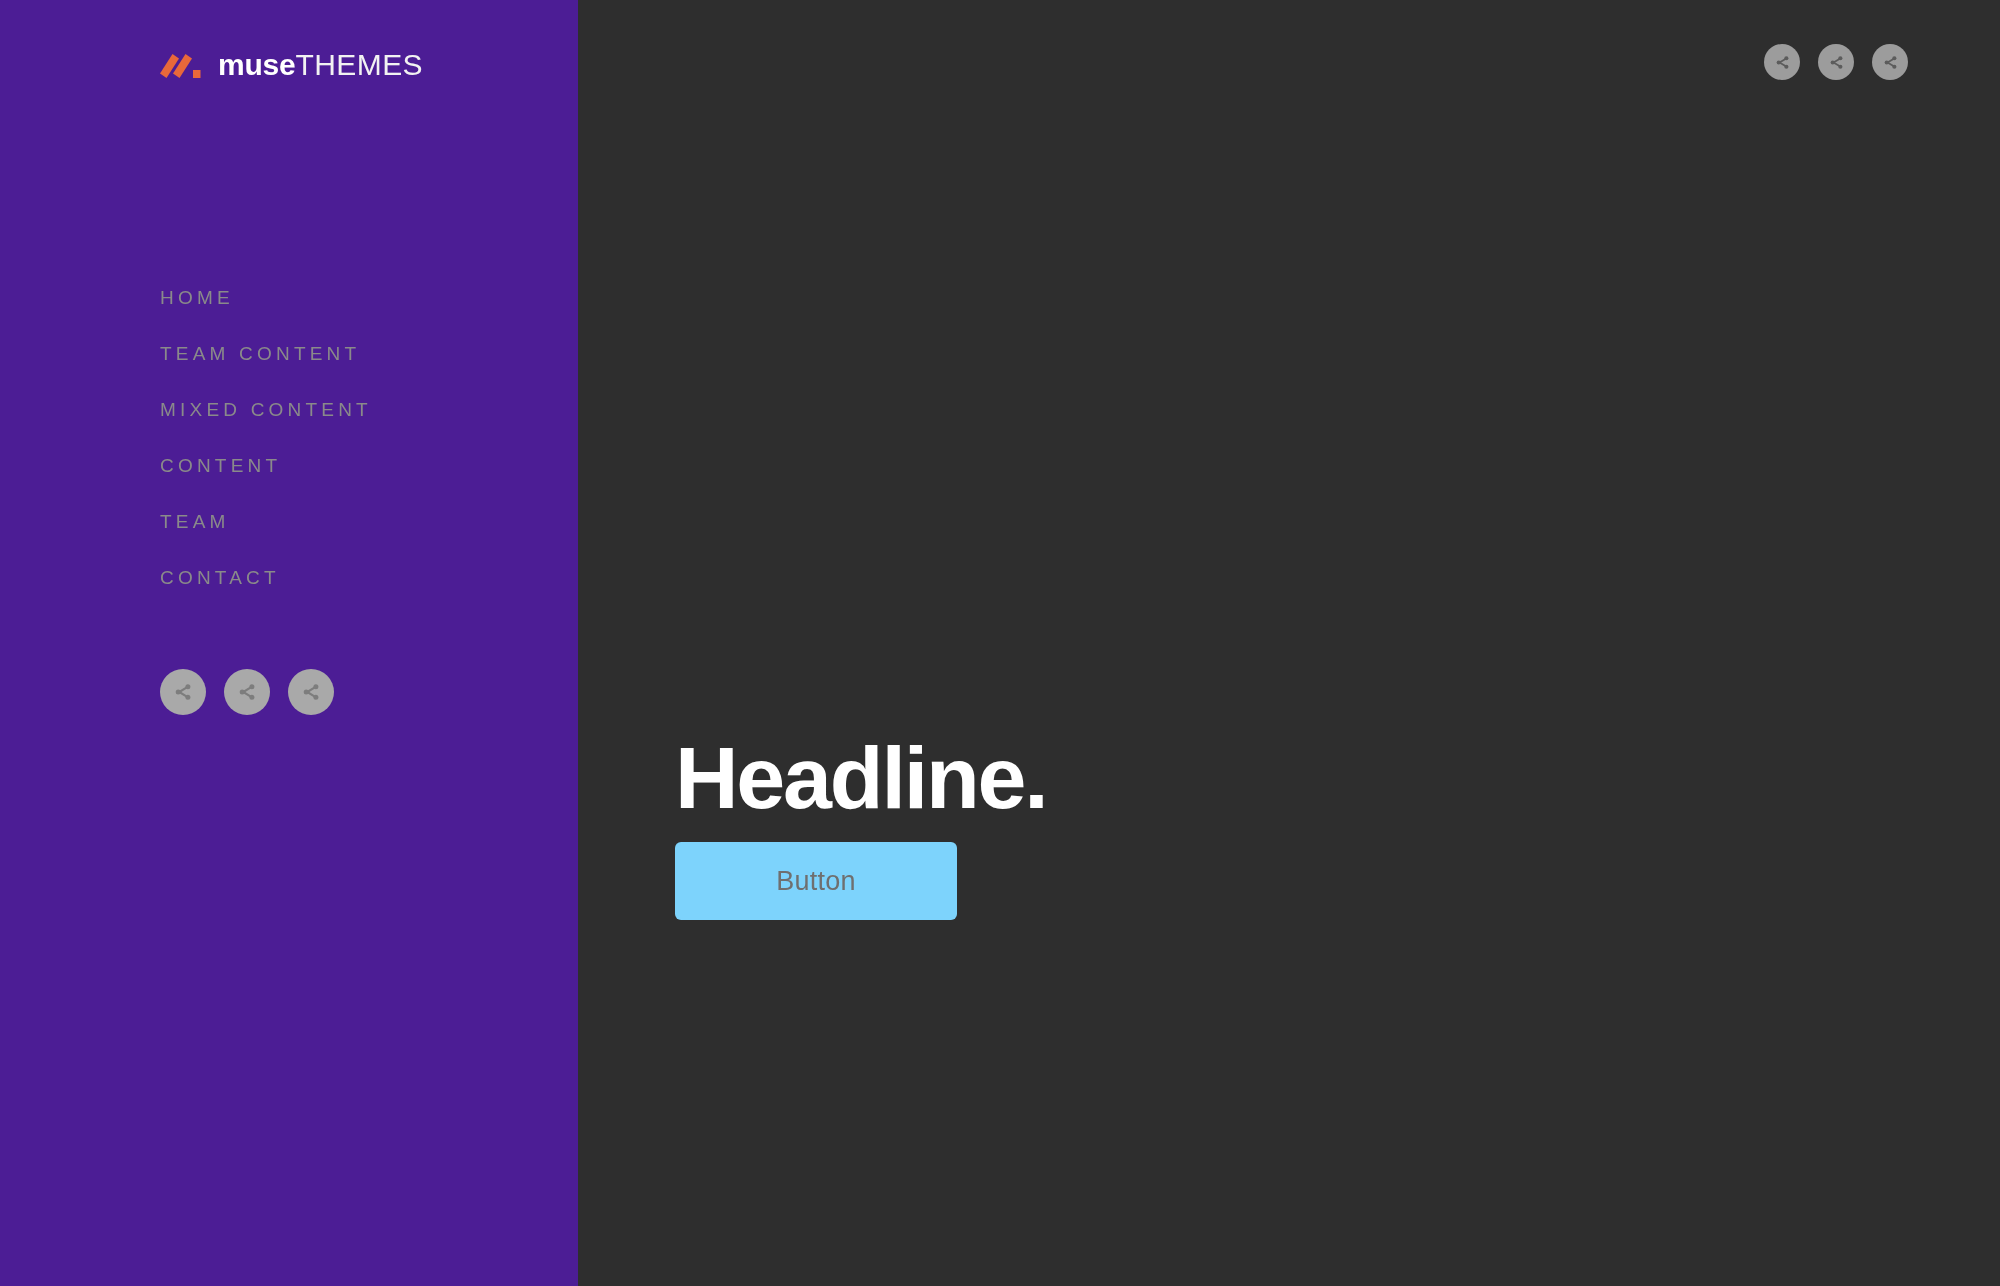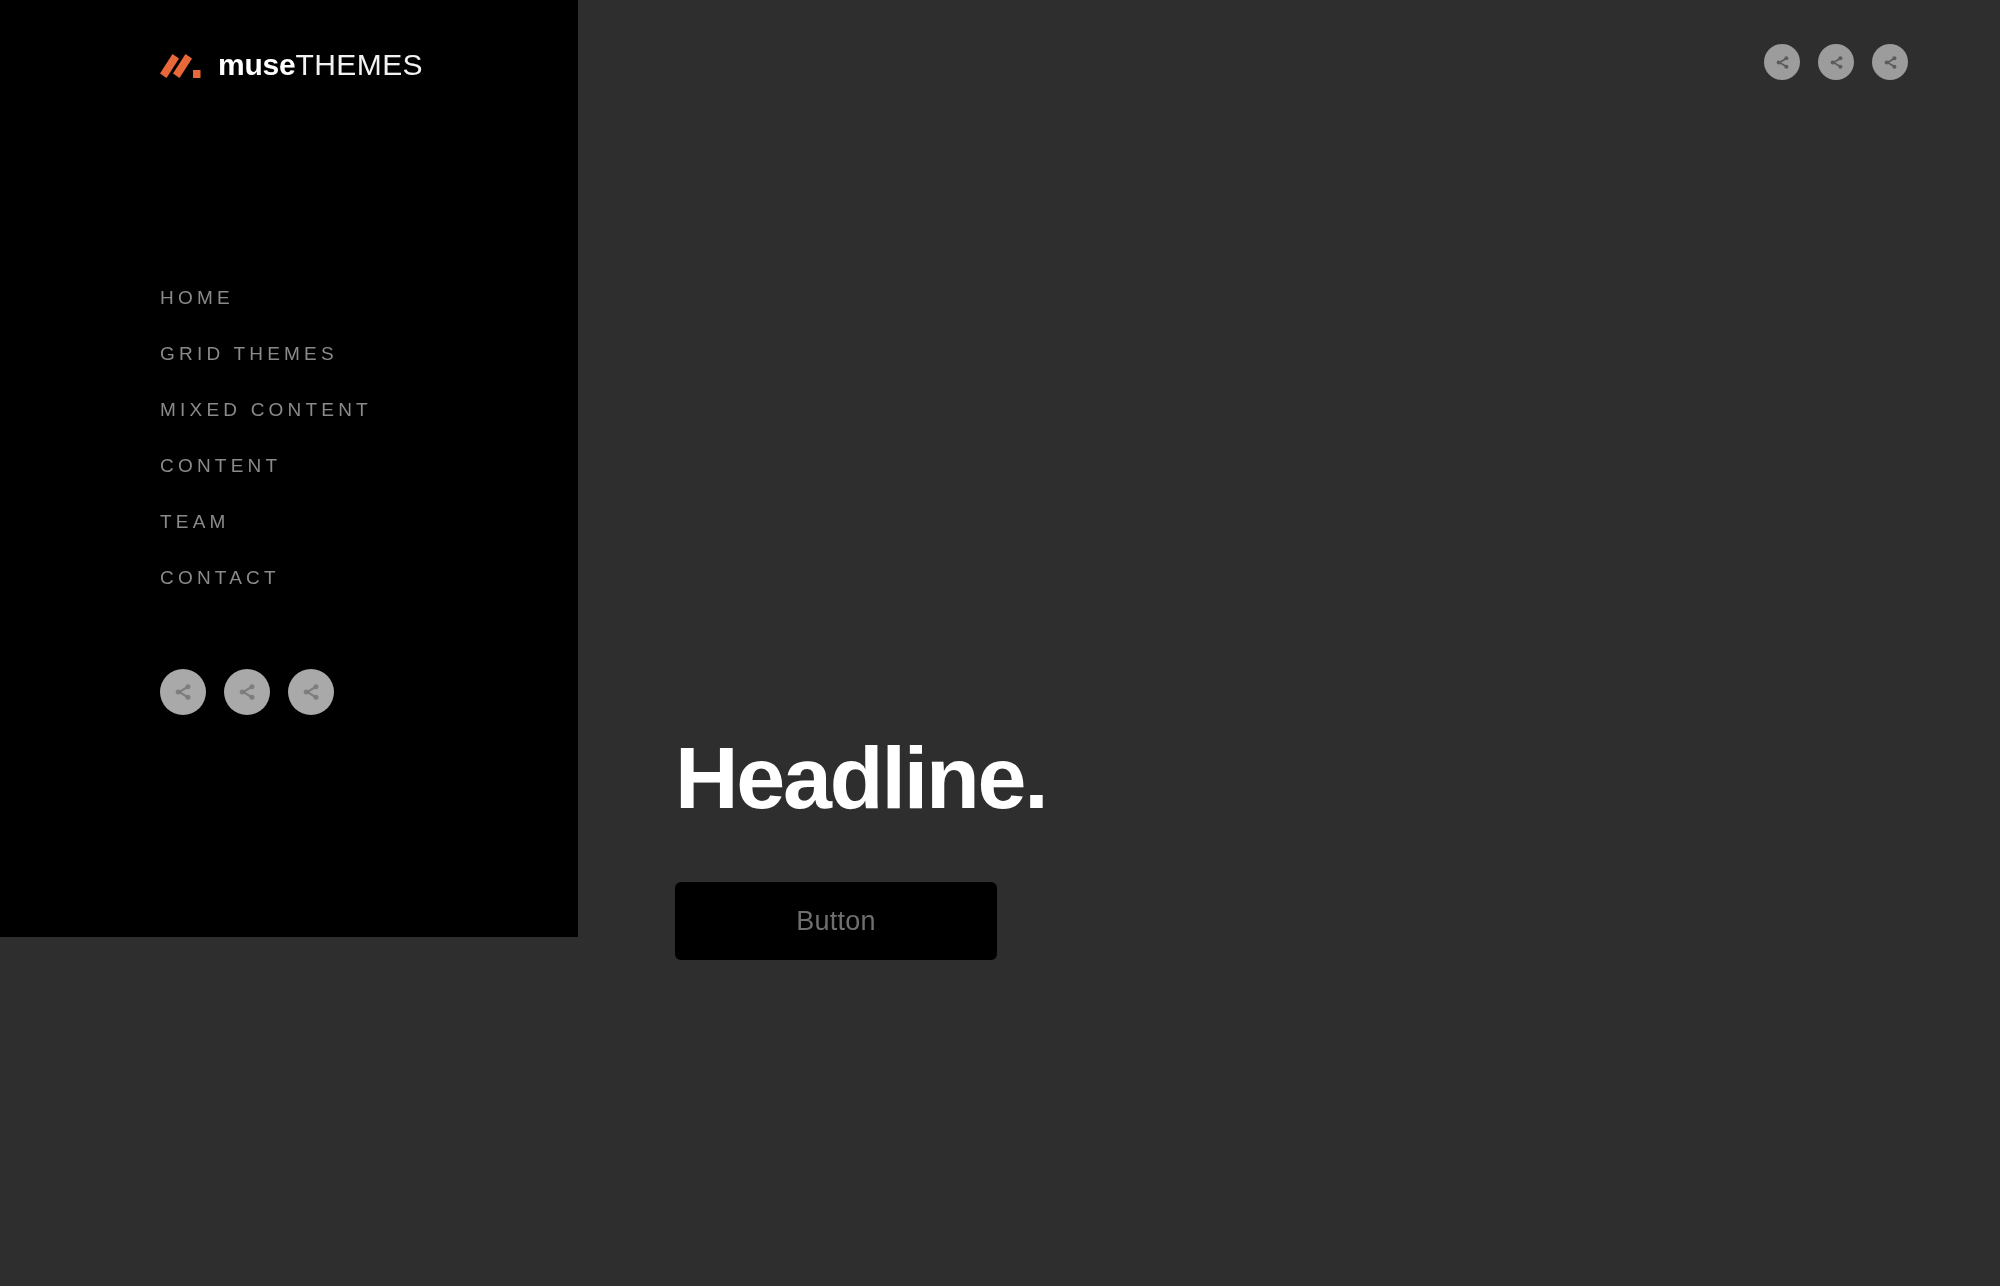--- a/index.html
+++ b/index.html
@@ -17,22 +17,22 @@
     width: 2000px;
     height: 1286px;
     background: #2e2e2e;
     display: flex;
   }
 
   
   .sidebar {
     position: relative;
     width: 578px;
-    height: 937px;
-    background: #000000;
+    height: 1286px;
+    background: #4c1d95;
     flex: 0 0 578px;
   }
 
   .logo {
     position: absolute;
     left: 160px;
     top: 48px;
     display: flex;
     align-items: center;
     height: 34px;
@@ -149,24 +149,24 @@
     font-size: 21px;
     line-height: 45px;
     font-weight: 400;
     letter-spacing: 0.1px;
     margin-top: 49px;
     max-width: 930px;
   }
 
   .cta {
     display: block;
-    margin-top: 60px;
-    width: 322px;
+    margin-top: 20px;
+    width: 282px;
     height: 78px;
-    background: #000000;
+    background: #7dd3fc;
     border: none;
     border-radius: 6px;
     color: #6f6f6f;
     font-family: "Liberation Sans", sans-serif;
     font-size: 27px;
     font-weight: 400;
     letter-spacing: 0.2px;
     cursor: pointer;
   }
 </style>
@@ -185,21 +185,21 @@
           <polygon points="33.0,19.0 40.5,19.0 40.5,27.0 33.0,27.0"></polygon>
         </g>
       </svg>
       <div class="logo-text">
         <span class="muse">muse</span><span class="themes">THEMES</span>
       </div>
     </div>
 
     <nav class="nav">
       <a class="nav-item" href="#">HOME</a>
-      <a class="nav-item" href="#">GRID THEMES</a>
+      <a class="nav-item" href="#">TEAM CONTENT</a>
       <a class="nav-item" href="#">MIXED CONTENT</a>
       <a class="nav-item" href="#">CONTENT</a>
       <a class="nav-item" href="#">TEAM</a>
       <a class="nav-item" href="#">CONTACT</a>
     </nav>
 
     <div class="social-row">
       <a class="social-btn" href="#">
         <svg width="24" height="24" viewBox="0 0 24 24">
           <g fill="none" stroke="#7d7d7d" stroke-width="2.1" stroke-linecap="round">

